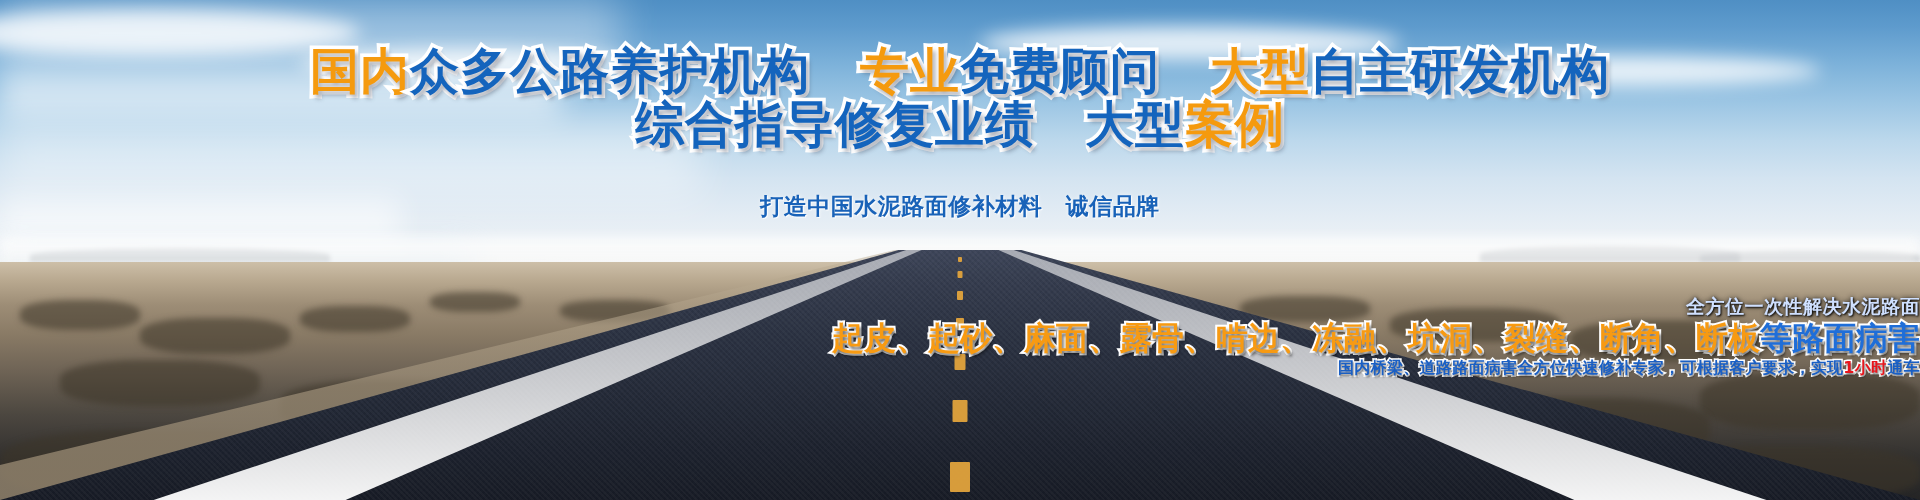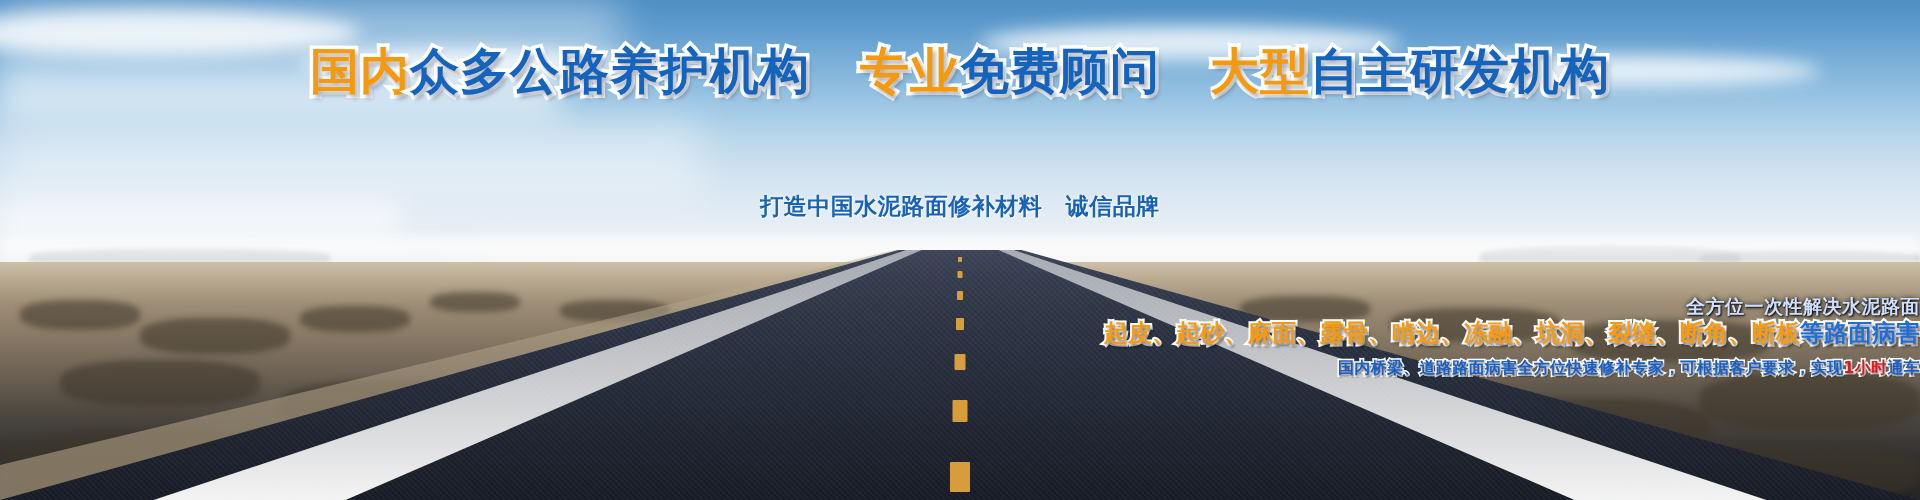--- a/index.html
+++ b/index.html
@@ -159,21 +159,21 @@
   .lowline {
     position:absolute; width:1920px; text-align:right; white-space:nowrap;
     font-weight:bold;
   }
   #l1 {
     top:294px; font-size:19px; color:#cfe0ff;
     text-shadow:0 0 5px rgba(0,0,0,.85), 1px 1px 2px rgba(0,0,0,.9);
     letter-spacing:.5px;
   }
   #l2 {
-    top:317px; font-size:24px; letter-spacing:0;padding-left:45px;
+    top:317px; font-size:32px; letter-spacing:0;padding-left:45px;
   }
   #l2 span {
     -webkit-text-stroke:4px #ffffff;
     paint-order:stroke fill;
     text-shadow:2px 3px 3px rgba(0,0,0,.55);
   }
   #l2 .o { color:#f79a12; }
   #l2 .b { color:#1f6ed8; }
 
   #l3 {
@@ -241,20 +241,21 @@
   <div class="dash" style="bottom:222px; width:5px;  height:7px;"></div>
   <div class="dash" style="bottom:200px; width:6px;  height:9px;"></div>
   <div class="dash" style="bottom:170px; width:8px;  height:12px;"></div>
   <div class="dash" style="bottom:130px; width:11px; height:16px;"></div>
   <div class="dash" style="bottom:78px;  width:15px; height:22px;"></div>
   <div class="dash" style="bottom:8px;   width:20px; height:30px;"></div>
 
   <div class="content">
 
     <div class="headline" id="h1"><span class="o">国内</span><span class="b">众多公路养护机构</span><span class="gap">　</span><span class="o">专业</span><span class="b">免费顾问</span><span class="gap">　</span><span class="o">大型</span><span class="b">自主研发机构</span></div>
+    <div class="headline" id="h2"><span class="b">综合指导修复业绩</span><span class="gap">　</span><span class="b">大型</span><span class="o">案例</span></div>
 
     <div class="sub" id="s1">打造中国水泥路面修补材料　诚信品牌</div>
 
     <div class="lowline" id="l1">全方位一次性解决水泥路面</div>
     <div class="lowline" id="l2"><span class="o">起皮、起砂、麻面、露骨、啃边、冻融、坑洞、裂缝、断角、断板</span><span class="b">等路面病害</span></div>
     <div class="lowline" id="l3"><span class="b">国内桥梁、道路路面病害全方位快速修补专家，可根据客户要求，实现</span><span class="r">1小时</span><span class="b">通车</span></div>
 
   </div>
 </div>
 

